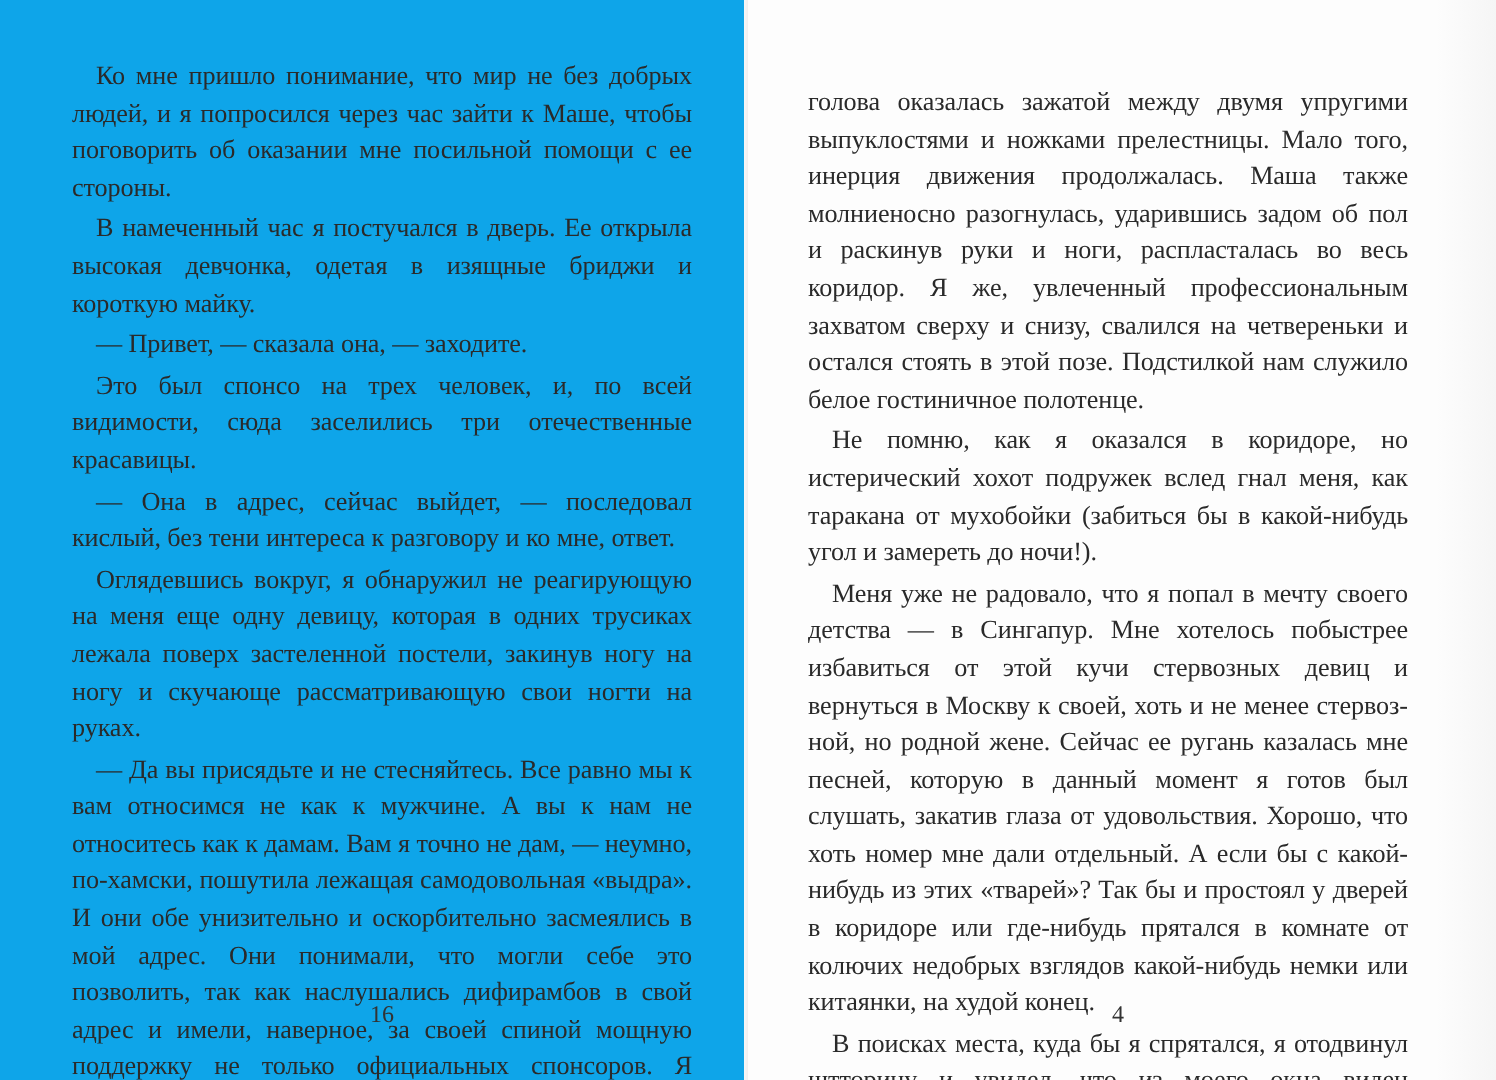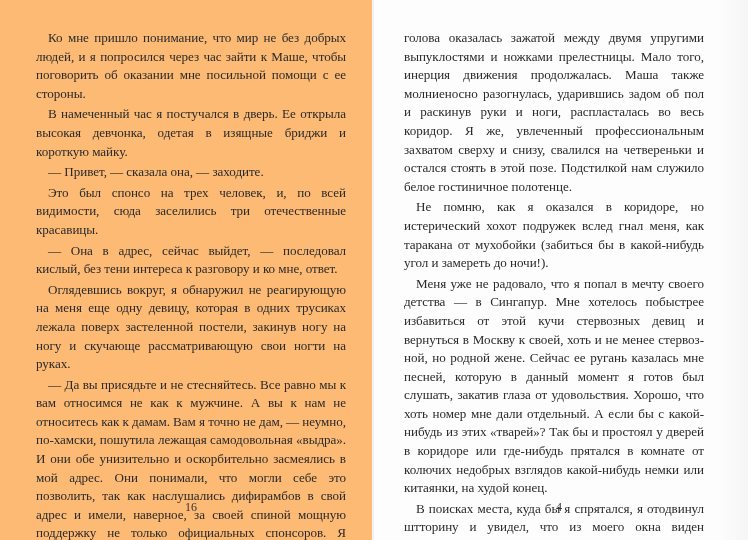--- a/index.html
+++ b/index.html
@@ -12,21 +12,21 @@
       height: 540px;
       position: relative;
       overflow: hidden;
       font-family: "Liberation Serif", "DejaVu Serif", serif;
       color: #2a2a2a;
     }
     .spread {
       position: absolute;
       left: 0; top: 0;
       width: 748px; height: 540px;
-      background: #fdba74;
+      background: #0ea5e9;
     }
     .page {
       position: absolute;
       top: 0;
       height: 540px;
     }
     .page-left { left: 0; width: 374px; }
     .page-right { left: 374px; width: 374px; background: #fdfdfd; }
     .gutter {
       position: absolute;
@@ -42,21 +42,21 @@
       text-align: justify;
       hyphens: manual;
       letter-spacing: -0.05px;
     }
     .page-left .text-block { left: 36px; width: 310px; }
     .page-right .text-block { left: 30px; width: 300px; }
     .para {
       margin: 0 0 2px 0;
       text-indent: 12px;
     }
-    .para.cont { text-indent: 0; }
+    .para.cont { text-indent: 0; margin-top: 13px; }
     .page-number {
       position: absolute;
       top: 500px;
       font-size: 12px;
       width: 40px;
       text-align: center;
       color: #333;
     }
     .page-left .page-number { left: 171px; }
     .page-right .page-number { left: 165px; }

